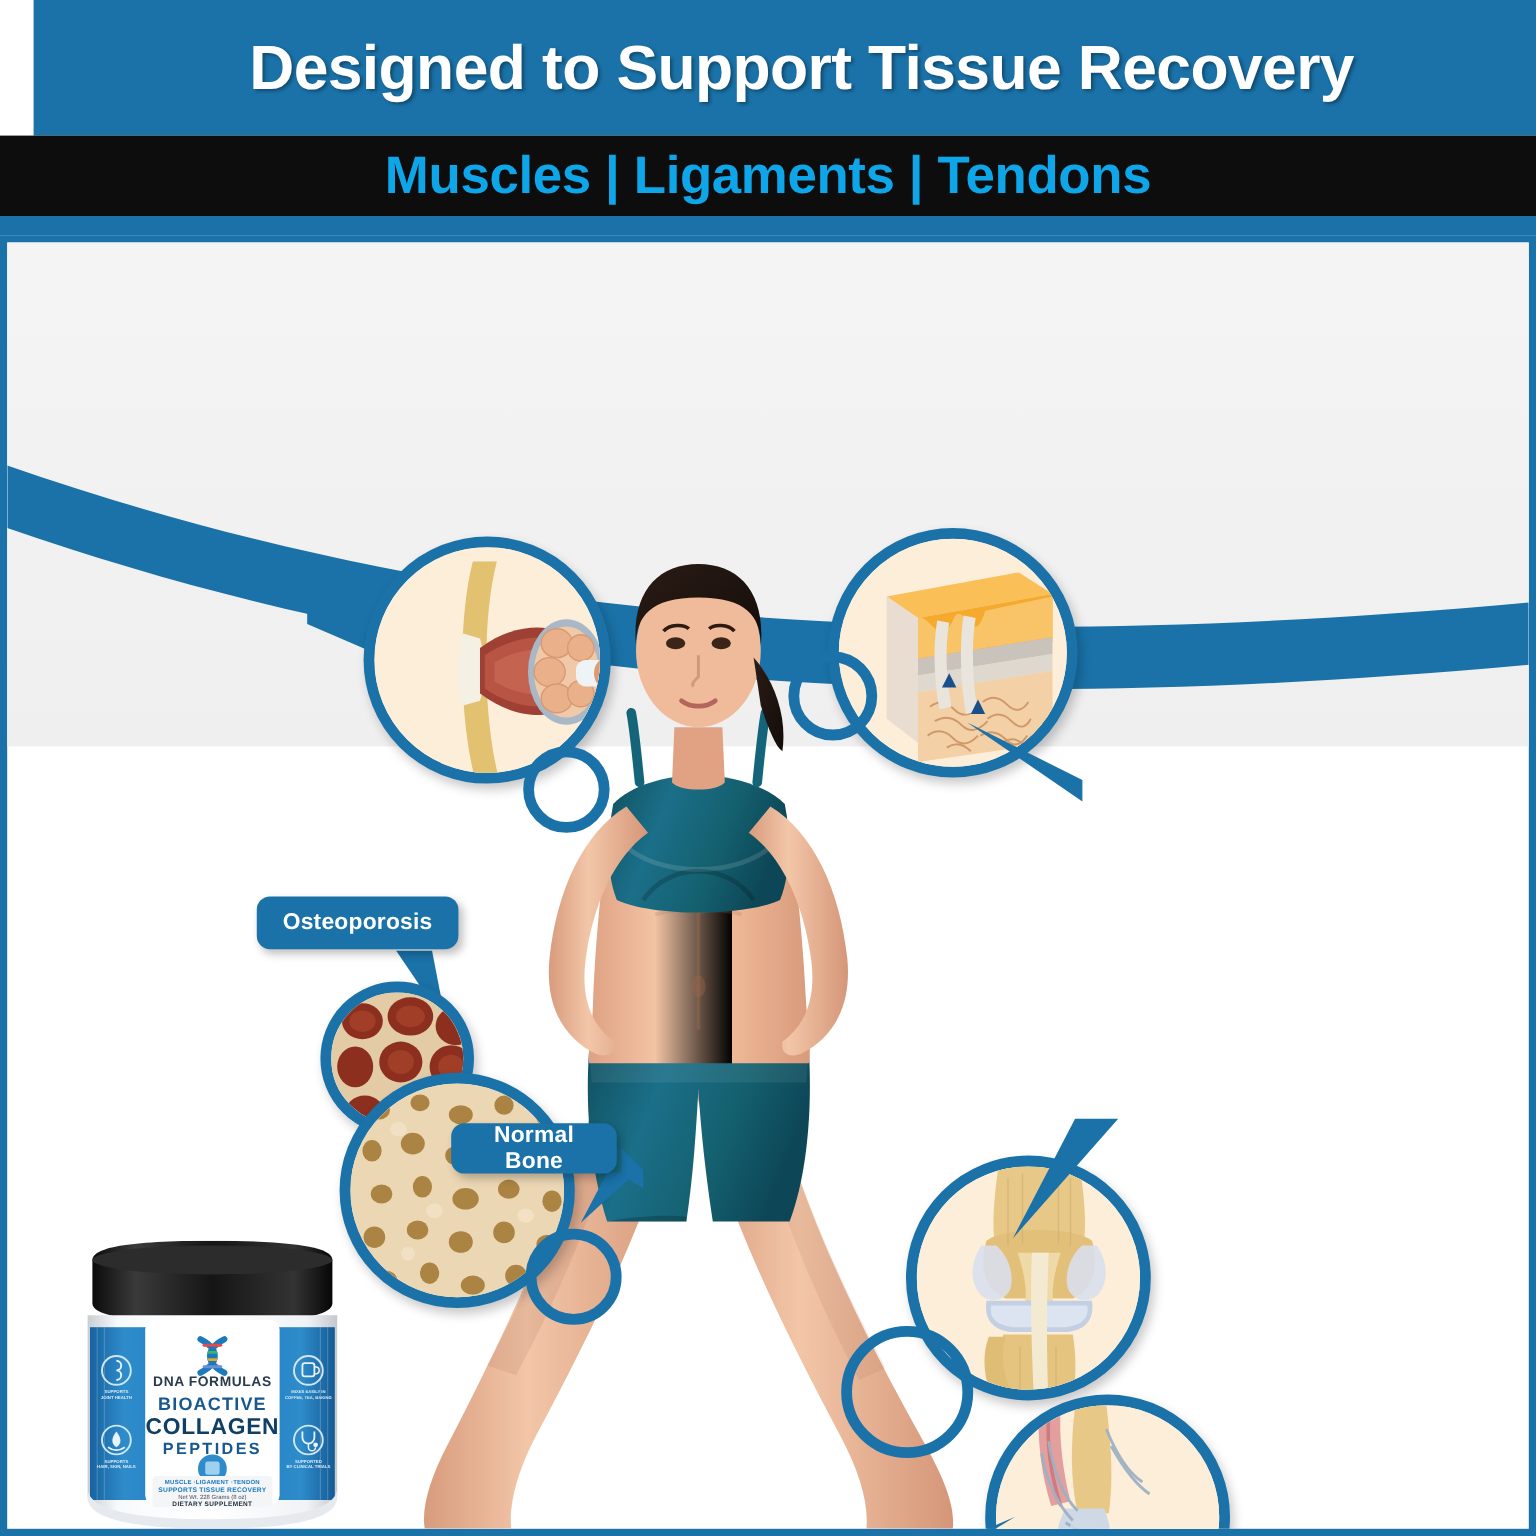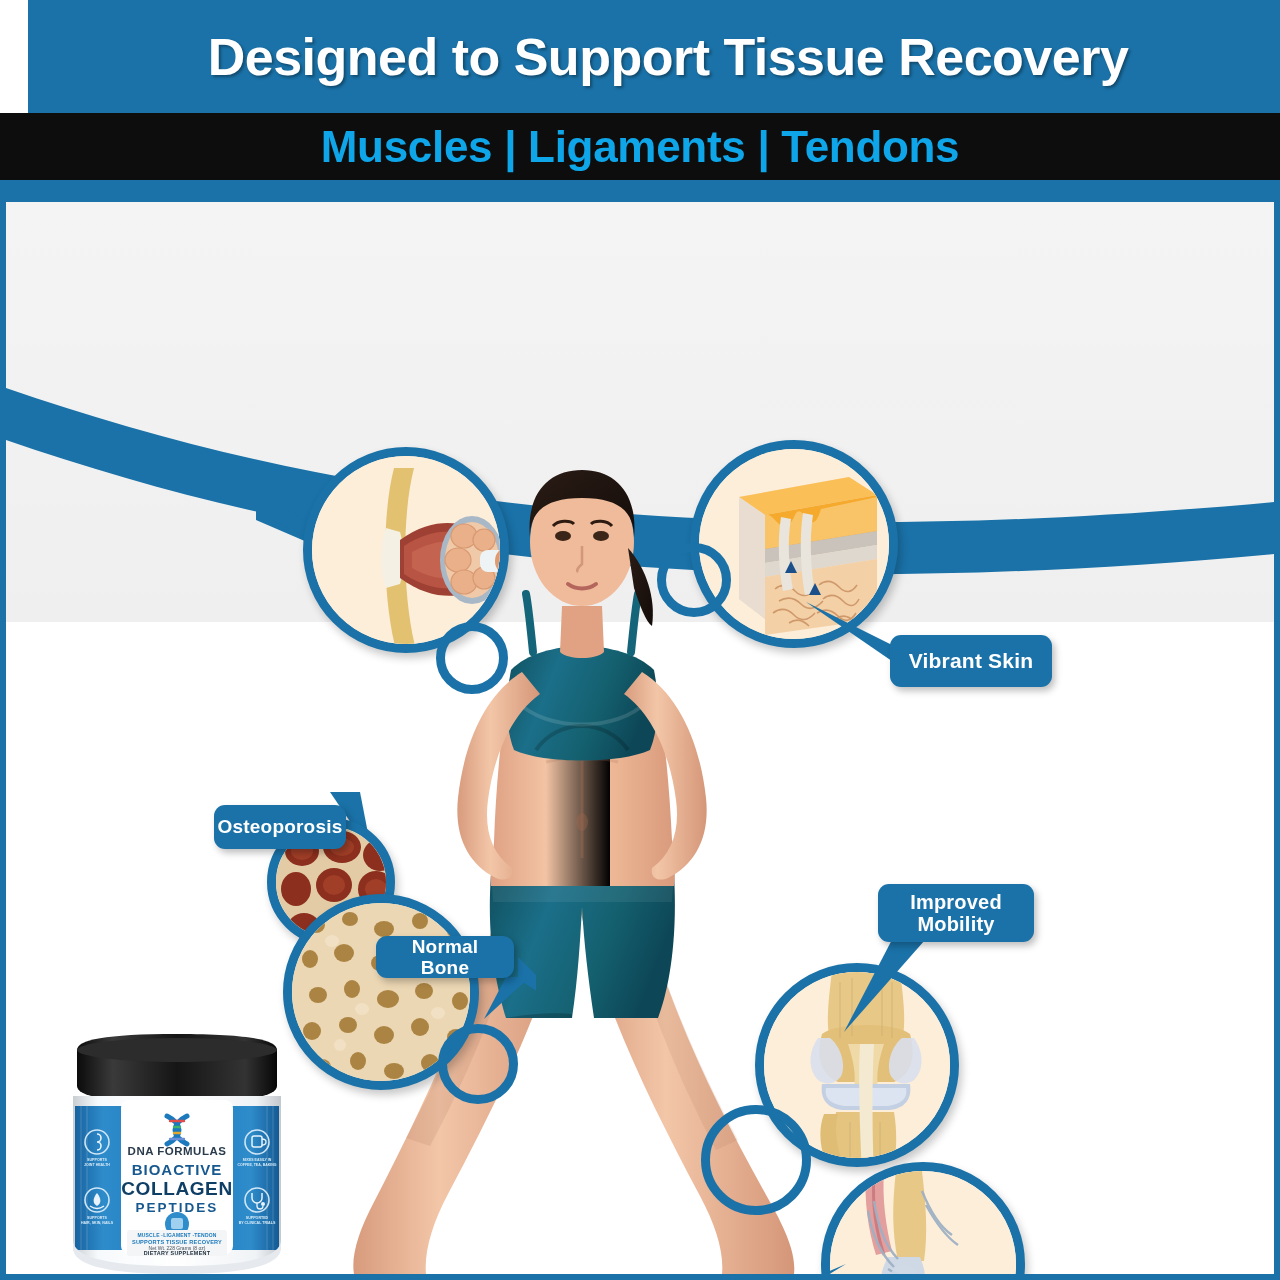--- a/index.html
+++ b/index.html
@@ -263,23 +263,20 @@
         <polygon points="86,124 92,112 98,124"></polygon>
             <polygon points="110,146 116,134 122,146"></polygon>
       </g>
       <path d="M40,48 L40,150 L66,170 L66,66 Z" fill="#e7ddd0" opacity=".9"></path>
     </svg>
   </div>
   <div class="ring-empty" style="left:651px;top:341px;width:74px;height:74px;"></div>
   <svg class="leader" style="left:800px;top:400px;width:140px;height:70px;" viewBox="0 0 140 70">
     <polygon points="0,0 96,48 96,66" fill="#1a72a8"></polygon>
   </svg>
-  <div class="bubble" style="left:884px;top:433px;width:162px;height:52px;font-size:21px;">
-    <span>Vibrant Skin</span>
-  </div>
 
   <svg class="leader" style="left:290px;top:590px;width:110px;height:80px;" viewBox="0 0 110 80">
     <polygon points="34,0 64,0 76,62" fill="#1a72a8"></polygon>
   </svg>
   <div class="callout-circle" style="left:261px;top:616px;width:128px;height:128px;">
     <svg viewBox="0 0 128 128" width="128" height="128">
       <rect width="128" height="128" fill="#e3cba6"></rect>
       <g fill="#8c2f1e">
         <ellipse cx="26" cy="24" rx="17" ry="15"></ellipse>
             <ellipse cx="66" cy="20" rx="19" ry="16"></ellipse>
@@ -293,21 +290,21 @@
       </g>
       <g fill="#a8452c" opacity=".7">
         <ellipse cx="26" cy="24" rx="11" ry="9"></ellipse>
             <ellipse cx="66" cy="20" rx="12" ry="9"></ellipse>
         <ellipse cx="58" cy="58" rx="11" ry="10"></ellipse>
             <ellipse cx="100" cy="62" rx="11" ry="10"></ellipse>
         <ellipse cx="70" cy="100" rx="12" ry="10"></ellipse>
       </g>
     </svg>
   </div>
-  <div class="bubble" style="left:208px;top:603px;width:132px;height:44px;font-size:19px;">
+  <div class="bubble" style="left:208px;top:545px;width:168px;height:44px;font-size:19px;">
     <span>Osteoporosis</span>
   </div>
 
   <div class="callout-circle" style="left:277px;top:692px;width:196px;height:196px;">
     <svg viewBox="0 0 196 196" width="196" height="196">
       <rect width="196" height="196" fill="#ecd7b4"></rect>
       <g fill="#a0762f" opacity=".85">
         <ellipse cx="24" cy="22" rx="9" ry="8"></ellipse>
             <ellipse cx="58" cy="16" rx="8" ry="7"></ellipse>
         <ellipse cx="92" cy="26" rx="10" ry="8"></ellipse>
@@ -373,23 +370,20 @@
             <path d="M128,10 L128,66"></path>
         <path d="M86,150 L86,200"></path>
             <path d="M116,150 L116,200"></path>
       </g>
     </svg>
   </div>
   <div class="ring-empty" style="left:695px;top:903px;width:110px;height:110px;"></div>
   <svg class="leader" style="left:830px;top:730px;width:130px;height:110px;" viewBox="0 0 130 110">
     <polygon points="60,0 96,0 8,100" fill="#1a72a8"></polygon>
   </svg>
-  <div class="bubble" style="left:872px;top:682px;width:156px;height:58px;font-size:20px;">
-    <span>Improved Mobility</span>
-  </div>
 
   <div class="callout-circle" style="left:815px;top:960px;width:204px;height:204px;">
     <svg viewBox="0 0 204 204" width="204" height="204">
       <rect width="204" height="204" fill="#fdeeda"></rect>
       <path d="M66,0 C62,34 62,62 68,90 L94,90 C98,62 96,34 92,0 Z" fill="#e8c887"></path>
       <path d="M36,0 C34,30 38,58 46,84 L62,80 C56,56 52,28 54,0 Z" fill="#d9848a" opacity=".75"></path>
       <path d="M44,6 C42,34 46,60 54,84" stroke="#c26d74" stroke-width="3" fill="none" opacity=".7"></path>
       <path d="M58,86 C50,100 48,116 56,128 L90,128 C98,116 96,100 90,86 Z" fill="#cfd9e6"></path>
       <path d="M56,126 C52,142 56,154 68,160 L150,172 C172,176 186,170 190,160
                C194,150 186,142 172,140 L100,128 Z" fill="#e3c079"></path>

